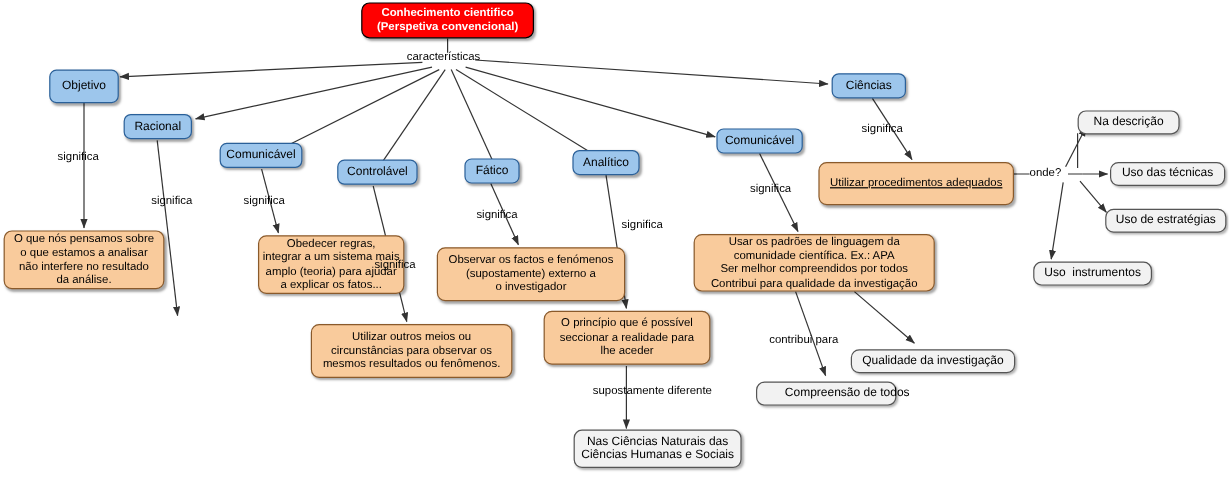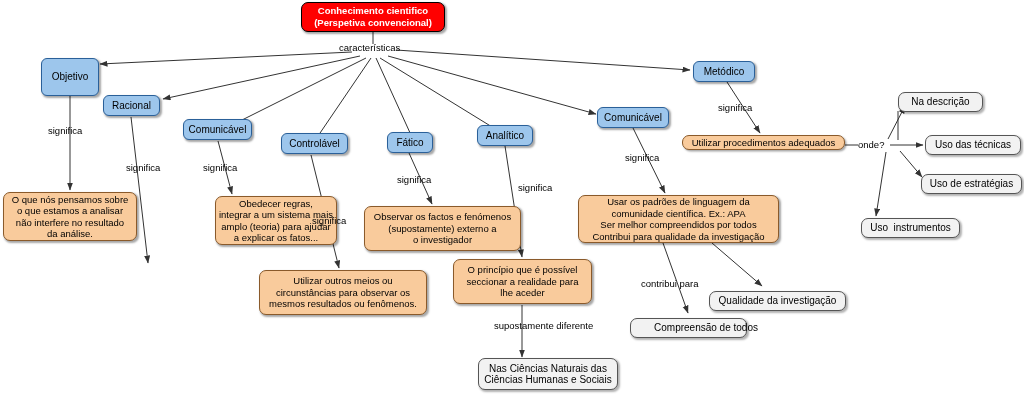--- a/index.html
+++ b/index.html
@@ -132,21 +132,21 @@
     <path d="M902,145 L923,145" stroke="#333333" stroke-width="1" fill="none" marker-end="url(#arrow)"></path>
     <path d="M900,151 L922,177" stroke="#333333" stroke-width="1" fill="none" marker-end="url(#arrow)"></path>
     <path d="M886,152 L876,216" stroke="#333333" stroke-width="1" fill="none" marker-end="url(#arrow)"></path>
   </svg>
 
   <div class="node node-root" style="left:301px; top:2px; width:144px; height:30px;">
     <span>Conhecimento cientifico
 (Perspetiva convencional)</span>
   </div>
 
-  <div class="node node-blue" style="left:41px; top:58px; width:58px; height:38px;">
+  <div class="node node-blue" style="left:41px; top:58px; width:58px; height:28px;">
     <span>Objetivo</span>
   </div>
 
   <div class="node node-blue" style="left:103px; top:95px; width:57px; height:21px;">
     <span>Racional</span>
   </div>
 
   <div class="node node-blue" style="left:183px; top:119px; width:69px; height:21px;">
     <span>Comunicável</span>
   </div>
@@ -161,21 +161,21 @@
 
   <div class="node node-blue" style="left:477px; top:125px; width:56px; height:21px;">
     <span>Analítico</span>
   </div>
 
   <div class="node node-blue" style="left:597px; top:107px; width:72px; height:21px;">
     <span>Comunicável</span>
   </div>
 
   <div class="node node-blue" style="left:693px; top:61px; width:62px; height:21px;">
-    <span>Metódico</span>
+    <span>Ciências</span>
   </div>
 
   <div class="node node-orange" style="left:3px; top:192px; width:134px; height:49px;">
     <span>O que nós pensamos sobre
 o que estamos a analisar
 não interfere no resultado
 da análise.</span>
   </div>
 
 
@@ -204,21 +204,21 @@
 lhe aceder</span>
   </div>
 
   <div class="node node-orange" style="left:578px; top:195px; width:201px; height:48px;">
     <span>Usar os padrões de linguagem da
 comunidade científica. Ex.: APA
 Ser melhor compreendidos por todos
 Contribui para qualidade da investigação</span>
   </div>
 
-  <div class="node node-orange" style="left:682px; top:135px; width:163px; height:15px;">
+  <div class="node node-orange" style="left:682px; top:135px; width:163px; height:36px;text-decoration:underline;">
     <span>Utilizar procedimentos adequados</span>
   </div>
 
   <div class="node node-white" style="left:898px; top:92px; width:85px; height:20px;">
     <span>Na descrição</span>
   </div>
 
   <div class="node node-white" style="left:925px; top:135px; width:96px; height:20px;">
     <span>Uso das técnicas</span>
   </div>

